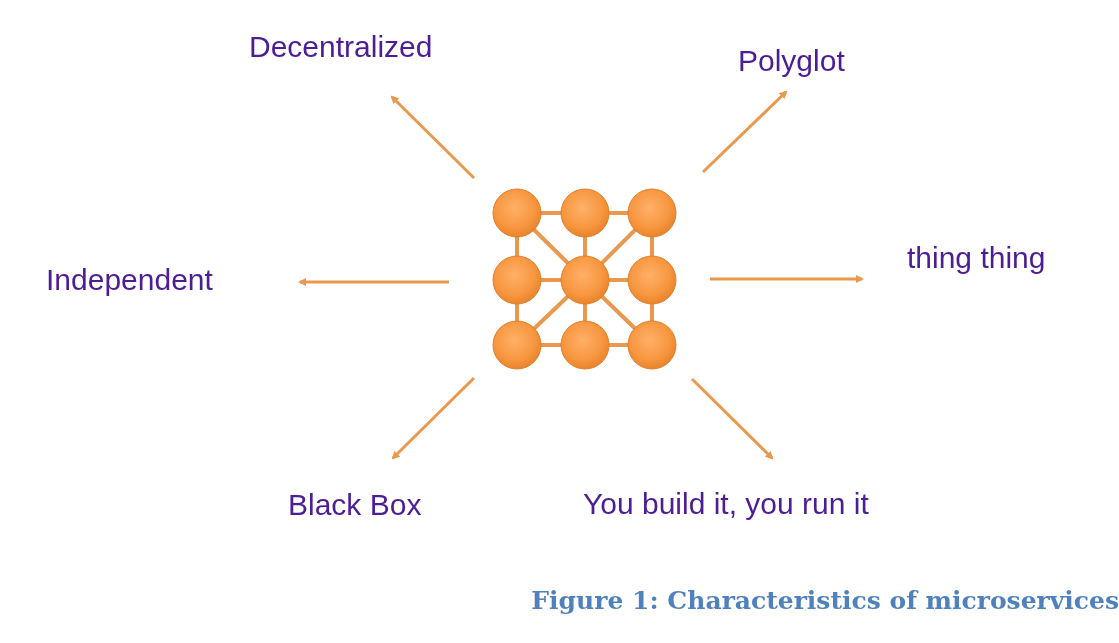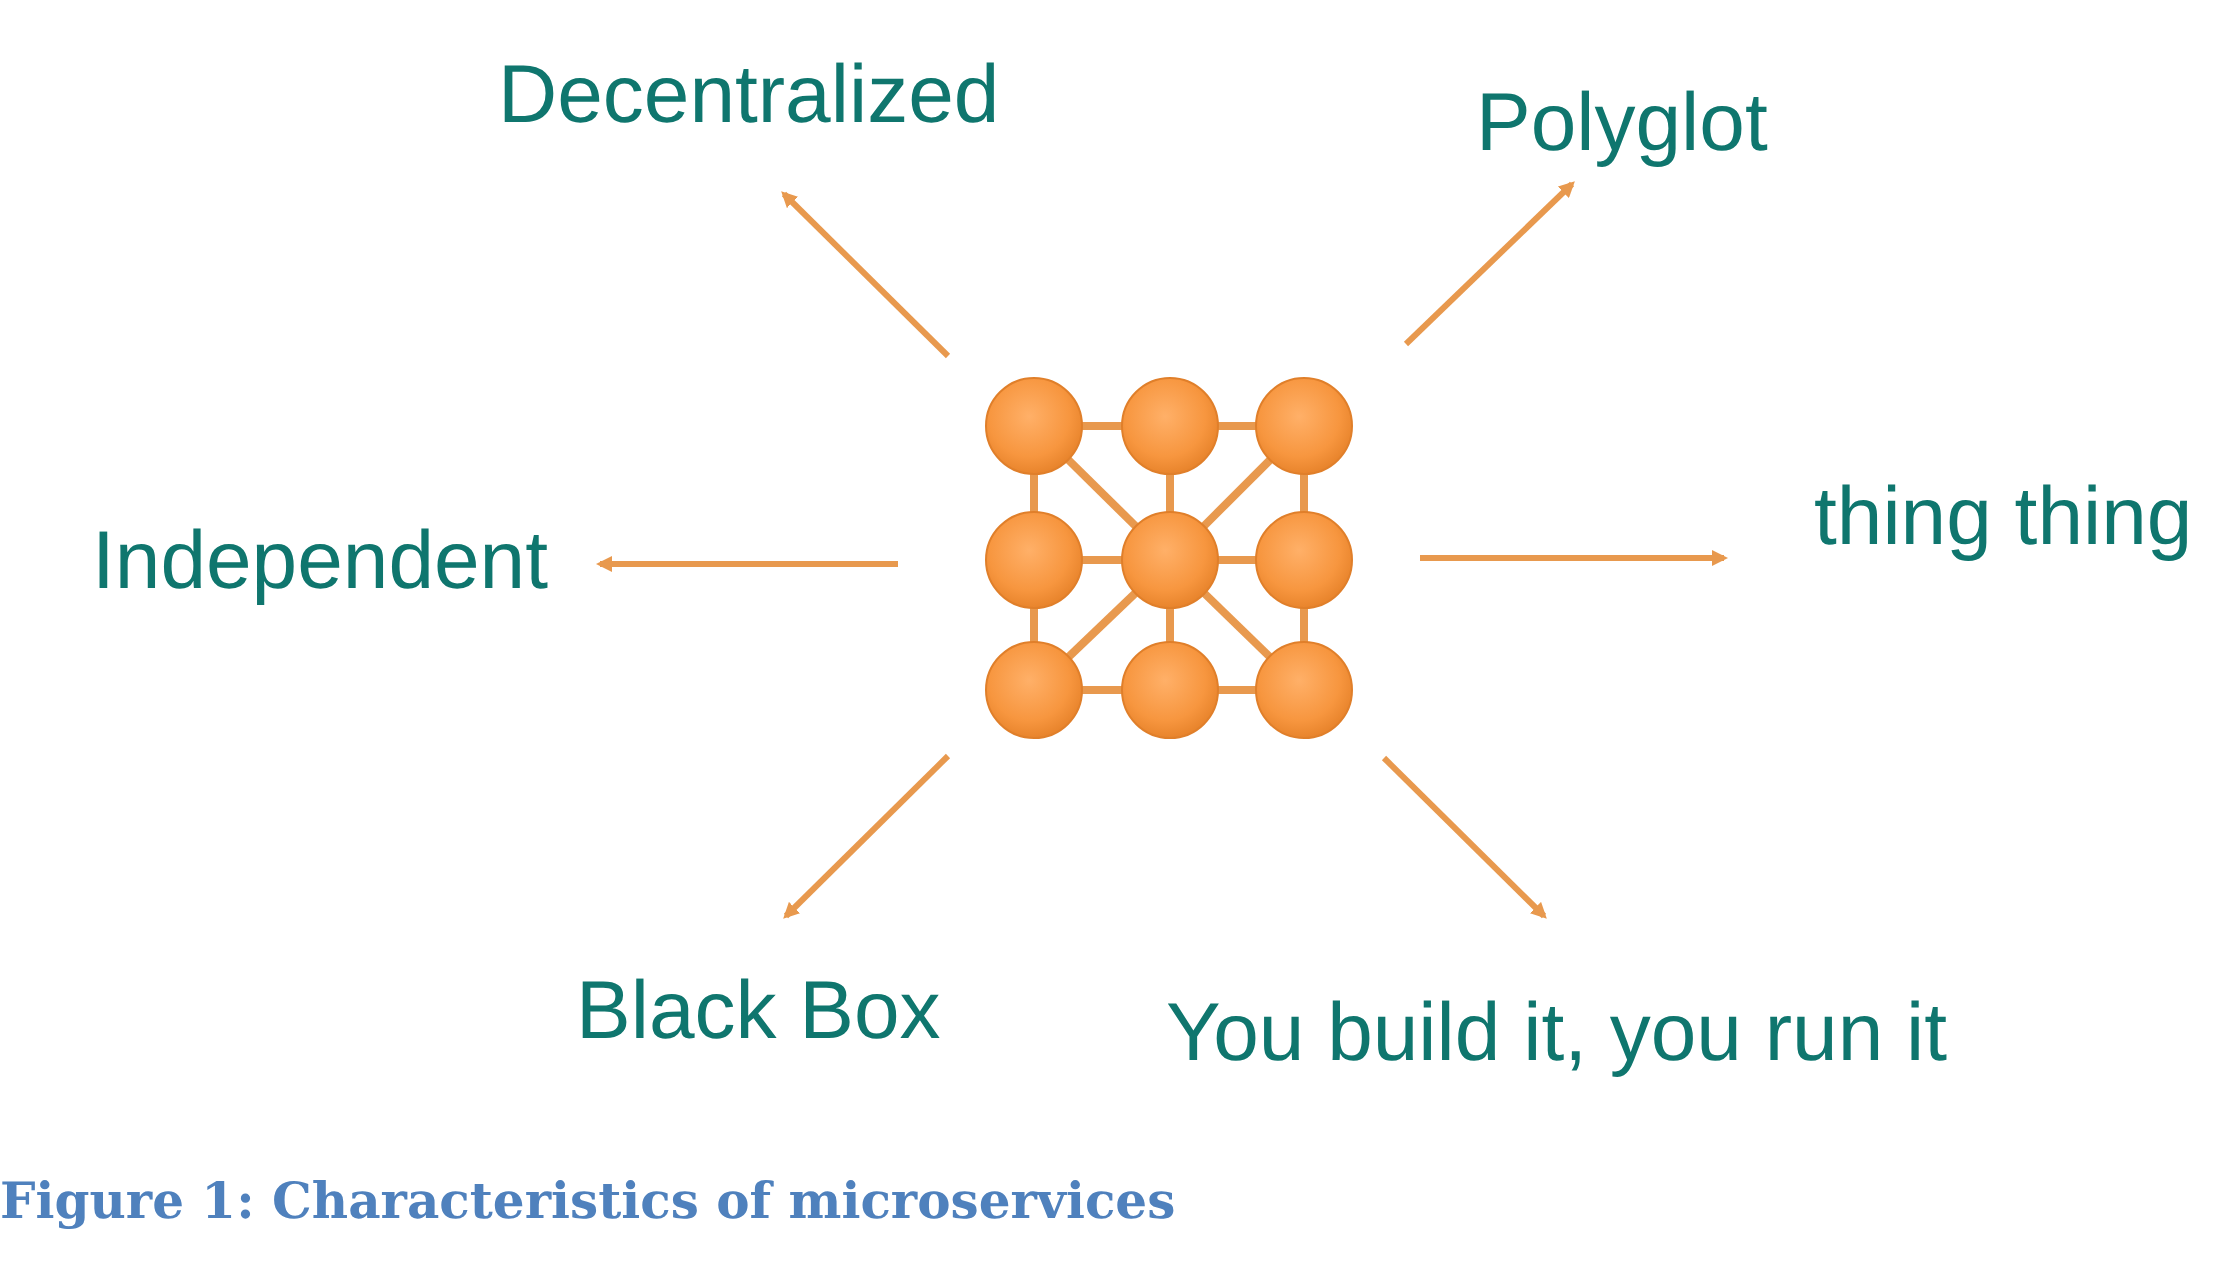--- a/index.html
+++ b/index.html
@@ -1,25 +1,25 @@
 <!DOCTYPE html>
 <html><head>
   <meta charset="utf-8">
   <style>
     html, body { margin: 0; padding: 0; background: #ffffff; }
     body { width: 1119px; height: 643px; position: relative; overflow: hidden; font-family: "Liberation Sans", sans-serif; }
     #diagram { position: absolute; left: 0; top: 0; }
-    .label { position: absolute; color: #0f766e; font-family: "Liberation Sans", sans-serif; font-size: 41px; line-height: 48px; white-space: nowrap; }
+    .label { position: absolute; color: #4c1d95; font-family: "Liberation Sans", sans-serif; font-size: 30px; line-height: 48px; white-space: nowrap; }
     #lbl-decentralized { left: 249px; top: 23px; }
     #lbl-polyglot { left: 738px; top: 37px; }
     #lbl-independent { left: 46px; top: 256px; }
     #lbl-do-one { left: 907px; top: 234px; }
     #lbl-black-box { left: 288px; top: 481px; }
-    #lbl-you-build { left: 583px; top: 492px; }
-    #caption { position: absolute; left: 0; width: 1119px; top: 585px; text-align: left; color: #4f81bd; font-family: "DejaVu Serif", serif; font-weight: bold; font-size: 25px; line-height: 32px; }
+    #lbl-you-build { left: 583px; top: 480px; }
+    #caption { position: absolute; left: 0; width: 1119px; top: 585px; text-align: right; color: #4f81bd; font-family: "DejaVu Serif", serif; font-weight: bold; font-size: 25px; line-height: 32px; }
   </style>
 </head>
 <body>
 
 <svg id="diagram" width="1119" height="643">
   <defs>
     <radialGradient id="nodeGrad" cx="45%" cy="40%" r="60%">
       <stop offset="0%" stop-color="#ffb068"></stop>
       <stop offset="70%" stop-color="#f7963f"></stop>
       <stop offset="100%" stop-color="#e8842c"></stop>

